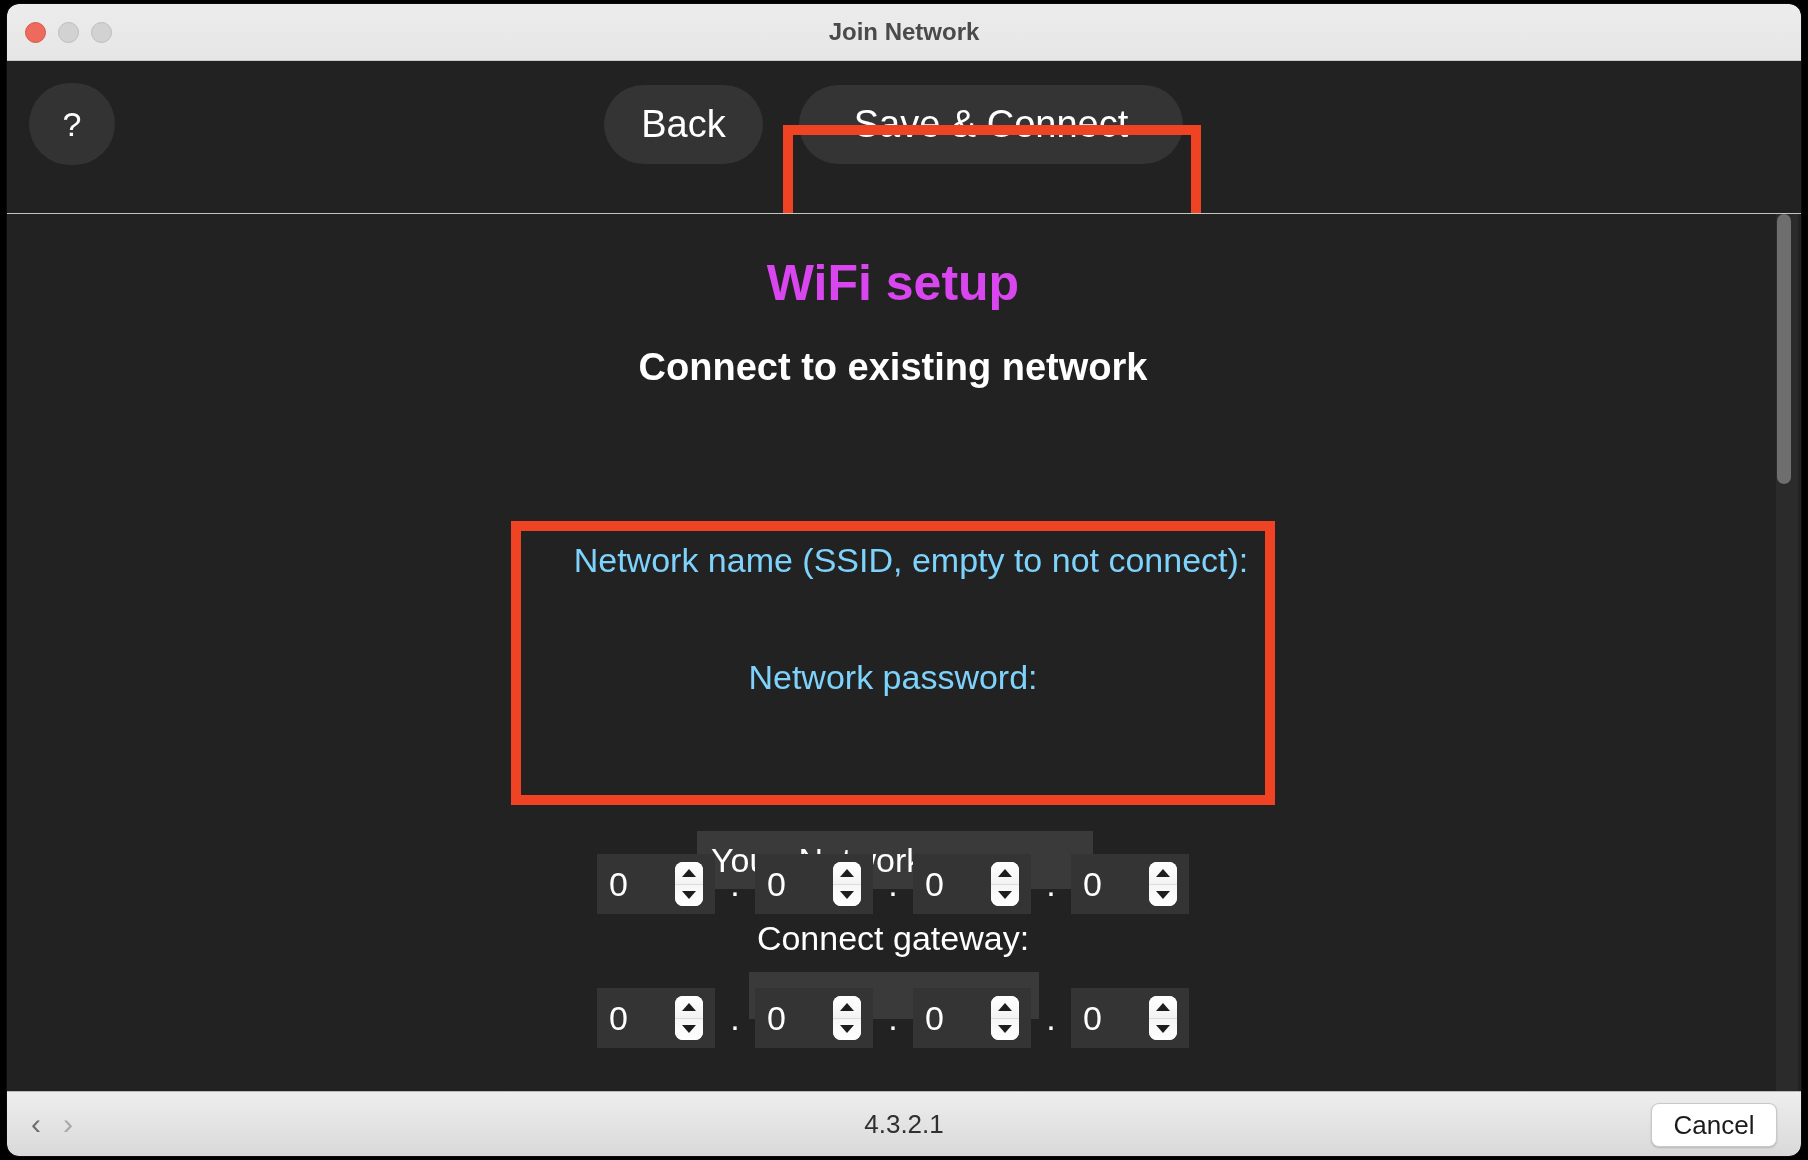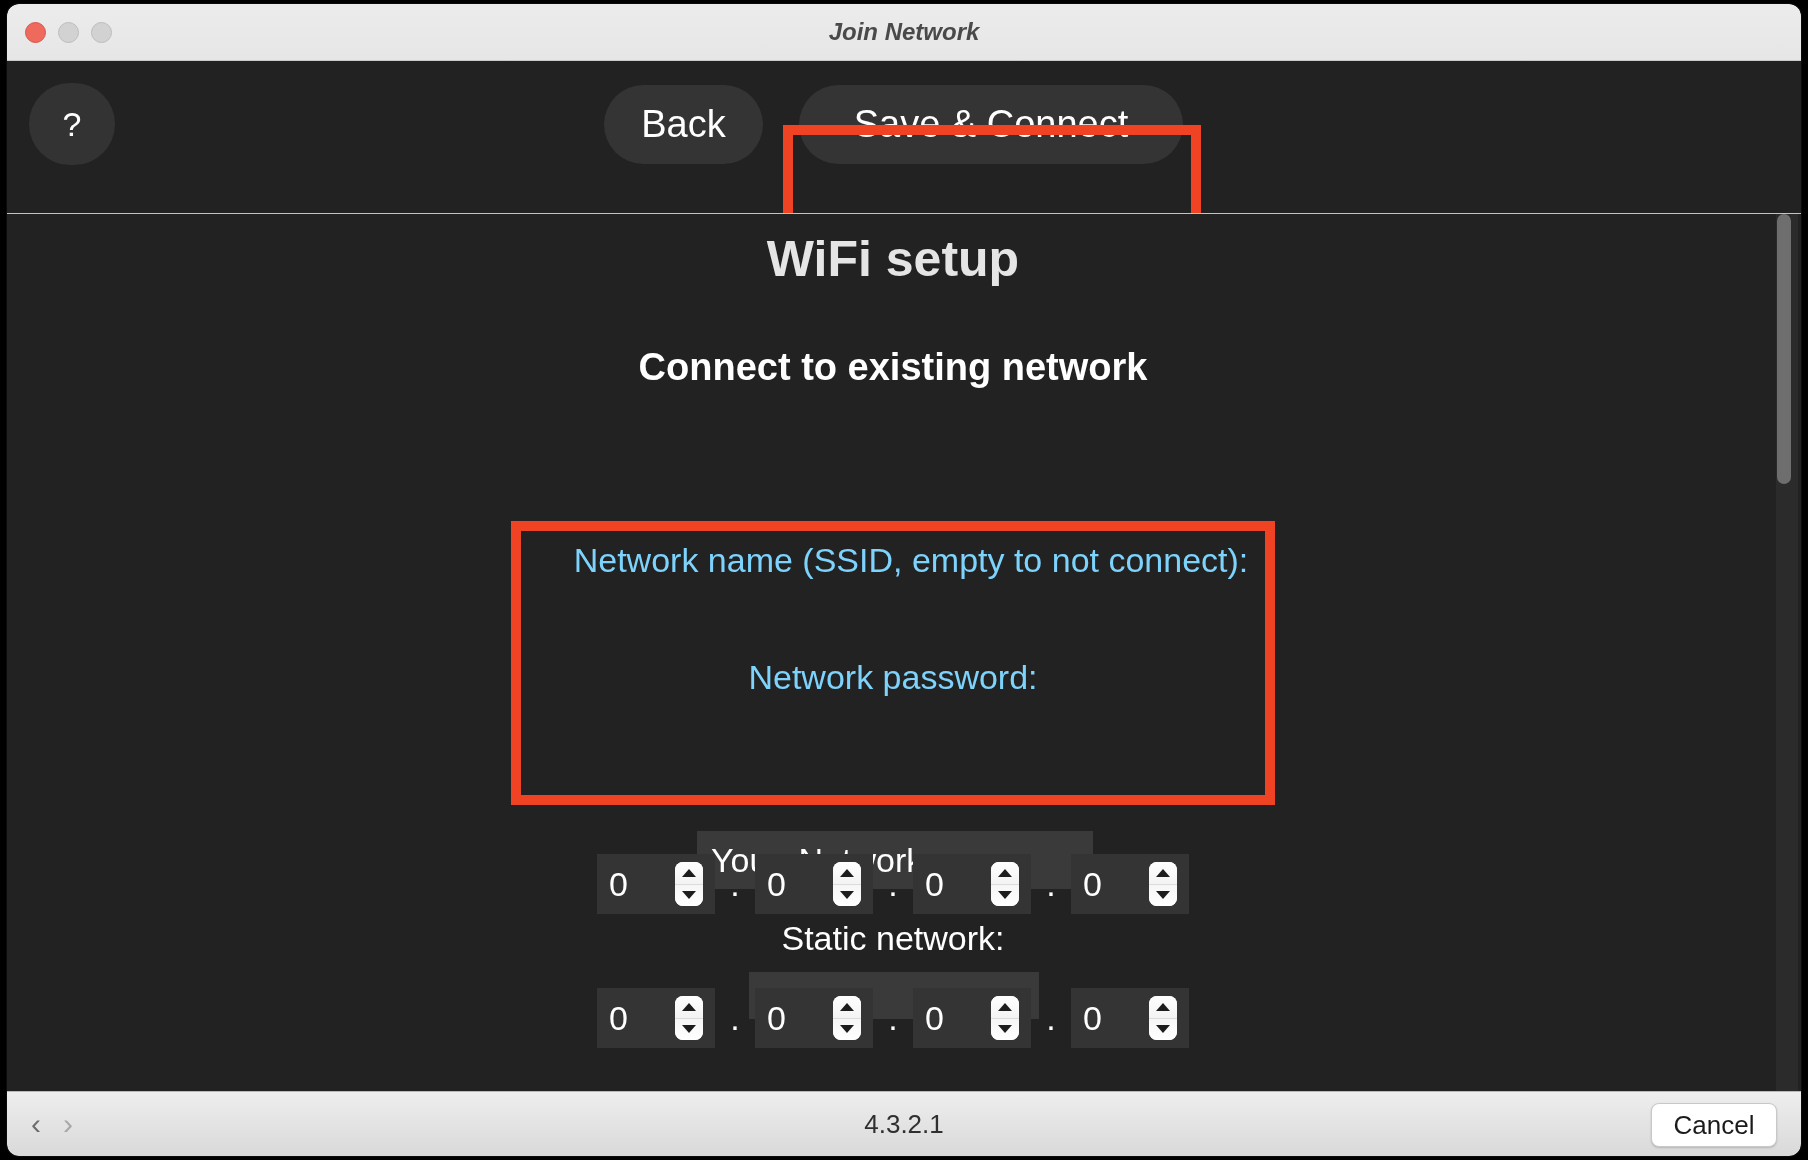--- a/index.html
+++ b/index.html
@@ -25,21 +25,20 @@
   }
 
   
   #titlebar {
     position: relative;
     height: 56px;
     background: linear-gradient(#ececec, #e6e6e6);
     border-bottom: 1px solid #c9c9c9;
     border-top-left-radius: 12px;
     border-top-right-radius: 12px;
-    font-style: italic;
   }
   #traffic {
     position: absolute;
     left: 18px;
     top: 0;
     height: 56px;
     display: flex;
     align-items: center;
     gap: 12px;
   }
@@ -157,24 +156,24 @@
     background: #6e6e6e;
     border-radius: 7px;
     cursor: pointer;
   }
 
   .center-text { text-align: center; }
 
   #h-wifi-setup {
     position: absolute;
     left: 0; right: 22px;
-    top: 16px;
+    top: 40px;
     font-size: 50px;
     font-weight: bold;
-    color: #e5e5e5;
+    color: #d946ef;
   }
   #h-connect-existing {
     position: absolute;
     left: 0; right: 22px;
     top: 132px;
     font-size: 38px;
     font-weight: bold;
     color: #ffffff;
   }
   #scan-button {
@@ -462,21 +461,21 @@
           <span class="half up">
               <span class="chev up"></span>
             </span>
           <span class="half down">
               <span class="chev down"></span>
             </span>
         </span>
       </div>
     </div>
 
-    <div id="label-static-gateway" class="center-text">Static network:</div>
+    <div id="label-static-gateway" class="center-text">Connect gateway:</div>
 
     <div id="gateway-row" class="octet-row">
       <div class="octet">
         <span class="octet-value">0</span>
         <span class="stepper">
           <span class="half up">
               <span class="chev up"></span>
             </span>
           <span class="half down">
               <span class="chev down"></span>

